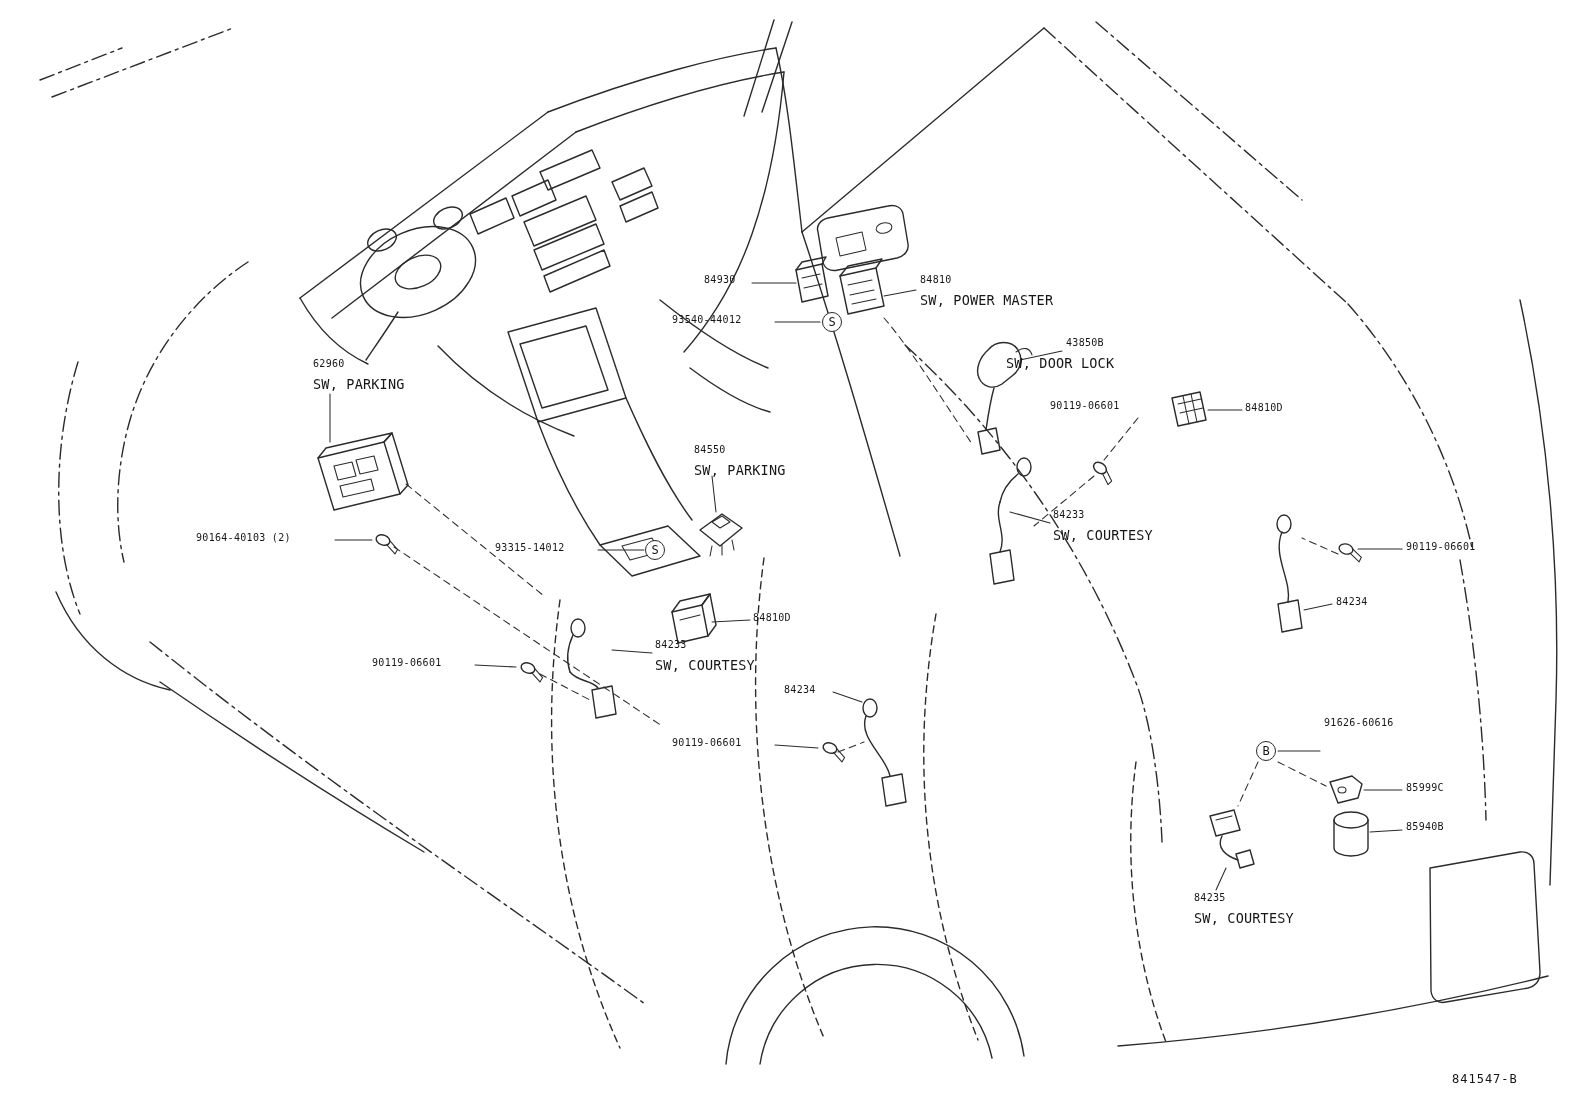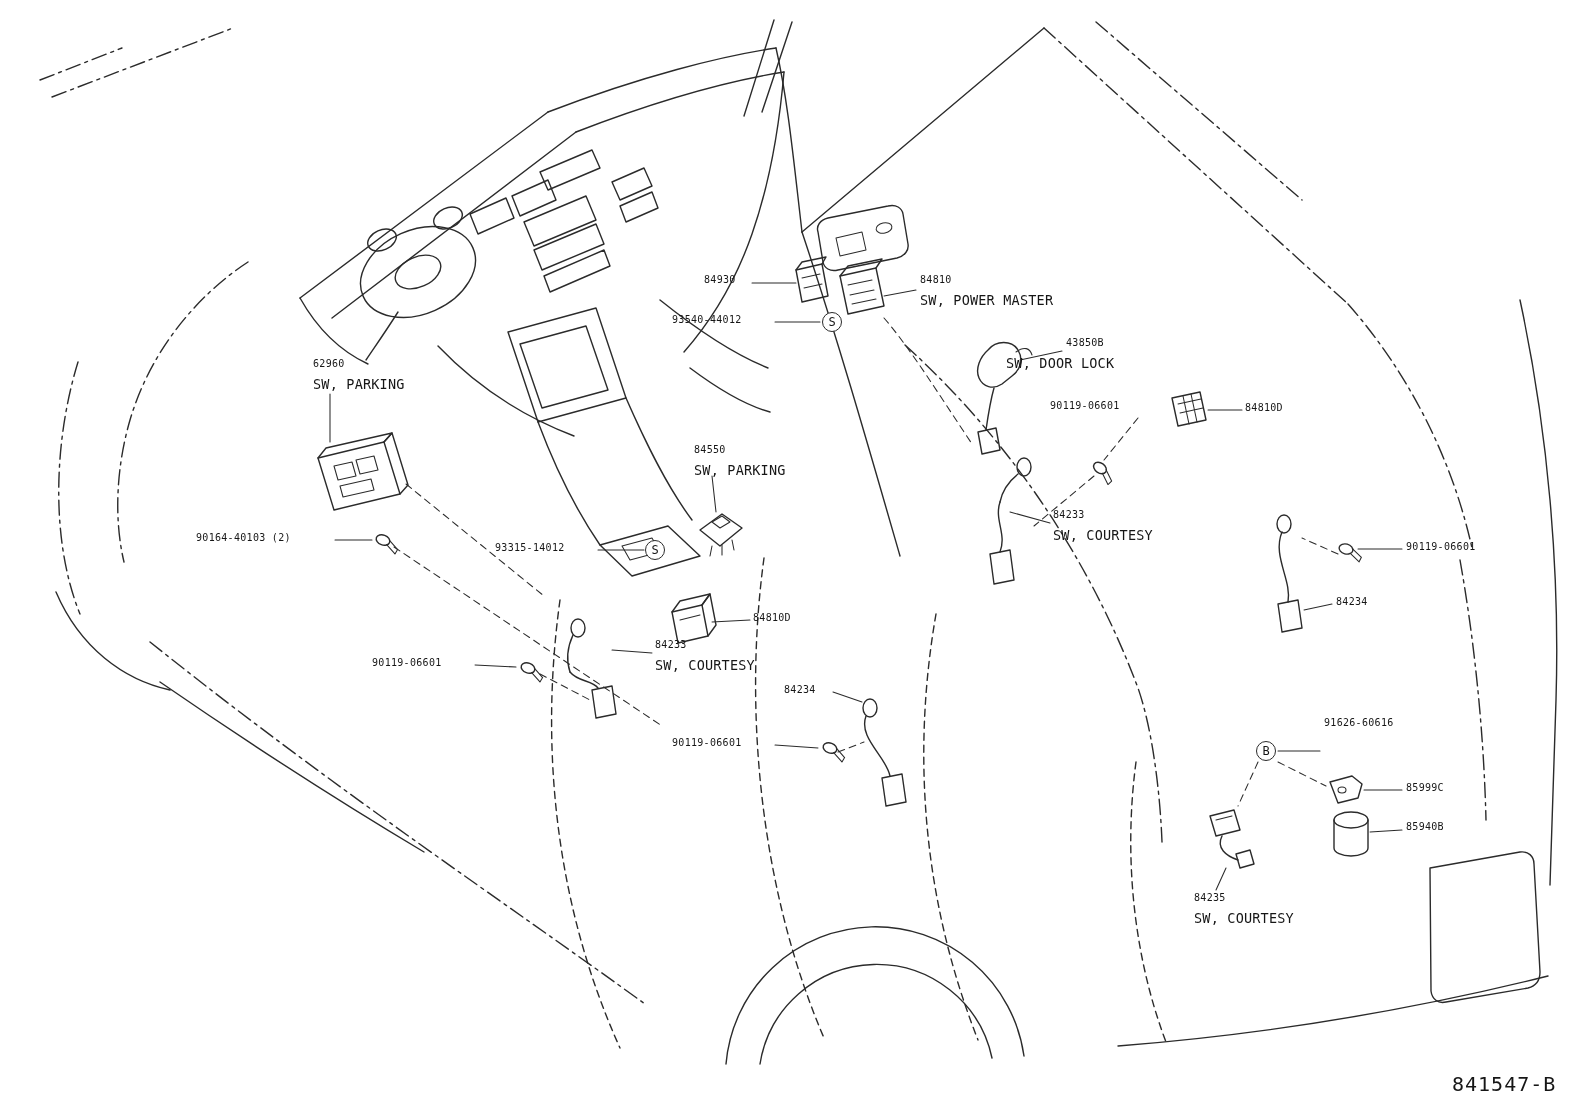--- a/index.html
+++ b/index.html
@@ -13,21 +13,21 @@
   .thin{ stroke-width:1.05; }
   .dd  { stroke-dasharray:15 5 3 5; }
   .ds  { stroke-dasharray:7 5; }
   .lbl { position:absolute; font-size:10px; letter-spacing:0.3px; white-space:nowrap; }
   .desc{ position:absolute; font-size:13.5px; letter-spacing:0.2px; white-space:nowrap; }
   .marker {
     position:absolute; width:20px; height:20px; border:1.6px solid #2b2b2b;
     border-radius:50%; box-sizing:border-box; display:flex; align-items:center;
     justify-content:center; font-size:12px; line-height:1; background:#fff;
   }
-  .code { position:absolute; font-size:20px; letter-spacing:1px;text-align:right; }
+  .code { position:absolute; font-size:12px; letter-spacing:1px;text-align:right; }
 </style>
 </head>
 <body>
 
 <div id="canvas">
 
   <svg class="art" width="1592" height="1099" viewBox="0 0 1592 1099">
 
     <g>
       <path class="ln dd" d="M52,97 L233,28"></path>

